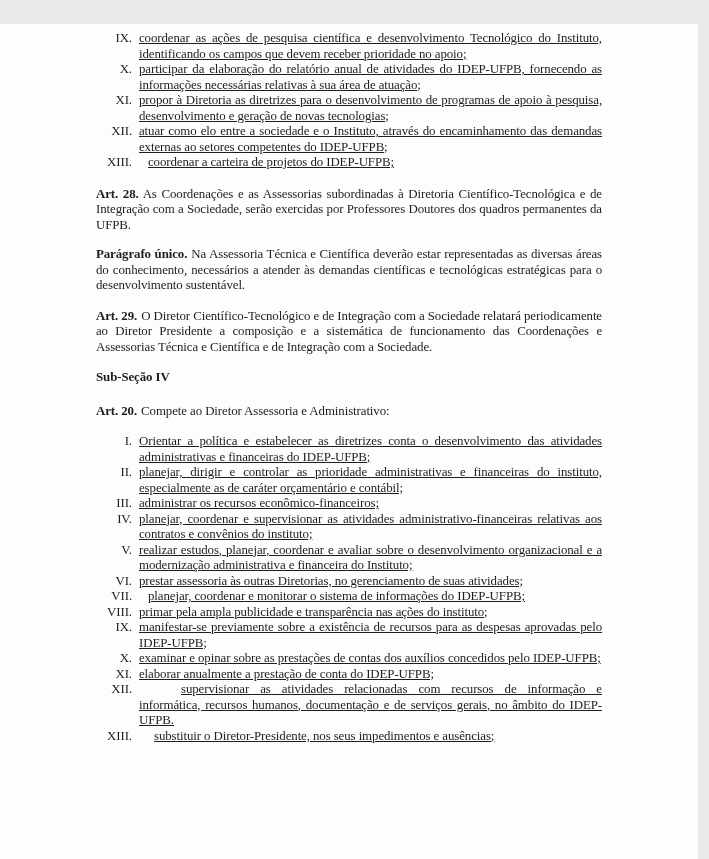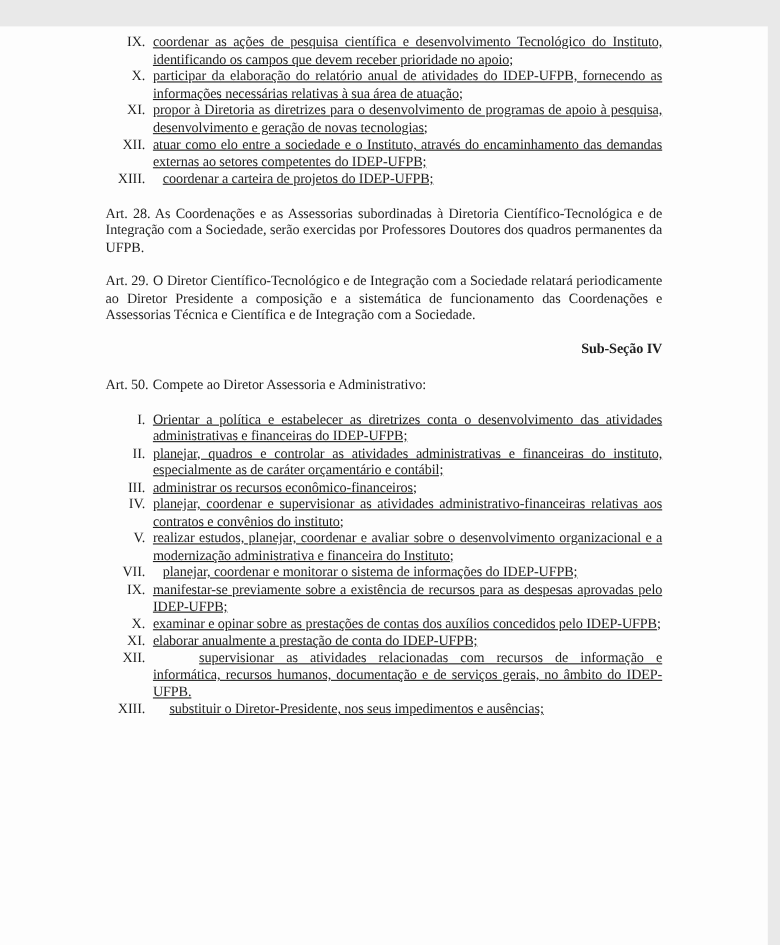--- a/index.html
+++ b/index.html
@@ -41,32 +41,32 @@
   .tab-large { text-indent: 42px; }
   .tab-small { text-indent: 15px; }
   .tab-tiny  { text-indent: 9px; }
 
   
   .para {
     margin: 0;
     text-align: justify;
   }
   .para .lead {
-    font-weight: normal;
+    font-weight: bold;
     margin-right: 4px;
   }
   #art28 { margin-top: 16px; }
   #paragrafo-unico { margin-top: 14px; }
   #art29 { margin-top: 15px; }
   #art30 { margin-top: 18px; }
   #list2 { margin-top: 15px; }
 
   
   .center-heading {
-    text-align: right;
+    text-align: left;
     font-weight: bold;
   }
   #subsection-heading { margin-top: 15px; }
   #chapter-heading { margin-top: 4px; }
 </style>
 </head>
 <body>
 
 <div class="page">
   <div class="content">
@@ -95,62 +95,71 @@
 
         <div class="li-row">
           <span class="li-num">XIII.</span>
           <span class="li-text tab-tiny">coordenar a carteira de projetos do IDEP-UFPB;</span>
         </div>
 
       </div>
 
     <p class="para" id="art28"><b class="lead">Art. 28.</b><span>As Coordenações e as Assessorias subordinadas à Diretoria Científico-Tecnológica e de Integração com a Sociedade, serão exercidas por Professores Doutores dos quadros permanentes da UFPB.</span></p>
 
+    <p class="para" id="paragrafo-unico"><b class="lead">Parágrafo único.</b><span>Na Assessoria Técnica e Científica deverão estar representadas as diversas áreas do conhecimento, necessários a atender às demandas científicas e tecnológicas estratégicas para o desenvolvimento sustentável.</span></p>
 
     <p class="para" id="art29"><b class="lead">Art. 29.</b><span>O Diretor Científico-Tecnológico e de Integração com a Sociedade relatará periodicamente ao Diretor Presidente a composição e a sistemática de funcionamento das Coordenações e Assessorias Técnica e Científica e de Integração com a Sociedade.</span></p>
 
     <div class="center-heading" id="subsection-heading">
       <div>Sub-Seção IV</div>
     </div>
 
-    <p class="para" id="art30"><b class="lead">Art. 50.</b><span>Compete ao Diretor Assessoria e Administrativo:</span></p>
+    <p class="para" id="art30"><b class="lead">Art. 20.</b><span>Compete ao Diretor Assessoria e Administrativo:</span></p>
 
     <div class="list" id="list2">
 
         <div class="li-row">
           <span class="li-num">I.</span>
           <span class="li-text">Orientar a política e estabelecer as diretrizes conta o desenvolvimento das atividades administrativas e financeiras do IDEP-UFPB;</span>
         </div>
 
         <div class="li-row">
           <span class="li-num">II.</span>
-          <span class="li-text">planejar, quadros e controlar as atividades administrativas e financeiras do instituto, especialmente as de caráter orçamentário e contábil;</span>
+          <span class="li-text">planejar, dirigir e controlar as prioridade administrativas e financeiras do instituto, especialmente as de caráter orçamentário e contábil;</span>
         </div>
 
         <div class="li-row">
           <span class="li-num">III.</span>
           <span class="li-text">administrar os recursos econômico-financeiros;</span>
         </div>
 
         <div class="li-row">
           <span class="li-num">IV.</span>
           <span class="li-text">planejar, coordenar e supervisionar as atividades administrativo-financeiras relativas aos contratos e convênios do instituto;</span>
         </div>
 
         <div class="li-row">
           <span class="li-num">V.</span>
           <span class="li-text">realizar estudos, planejar, coordenar e avaliar sobre o desenvolvimento organizacional e a modernização administrativa e financeira do Instituto;</span>
         </div>
 
+        <div class="li-row">
+          <span class="li-num">VI.</span>
+          <span class="li-text">prestar assessoria às outras Diretorias, no gerenciamento de suas atividades;</span>
+        </div>
 
         <div class="li-row">
           <span class="li-num">VII.</span>
           <span class="li-text tab-tiny">planejar, coordenar e monitorar o sistema de informações do IDEP-UFPB;</span>
         </div>
 
+        <div class="li-row">
+          <span class="li-num">VIII.</span>
+          <span class="li-text">primar pela ampla publicidade e transparência nas ações do instituto;</span>
+        </div>
 
         <div class="li-row">
           <span class="li-num">IX.</span>
           <span class="li-text">manifestar-se previamente sobre a existência de recursos para as despesas aprovadas pelo IDEP-UFPB;</span>
         </div>
 
         <div class="li-row">
           <span class="li-num">X.</span>
           <span class="li-text">examinar e opinar sobre as prestações de contas dos auxílios concedidos pelo IDEP-UFPB;</span>
         </div>

